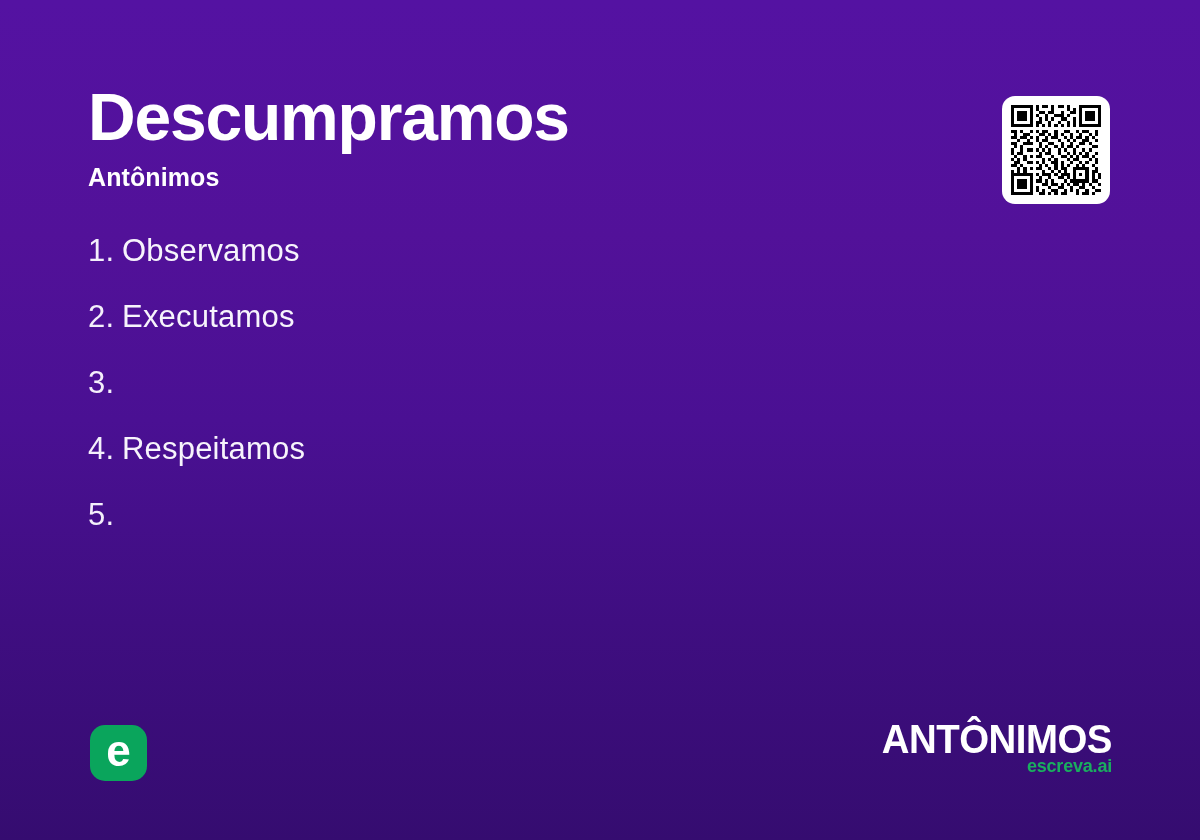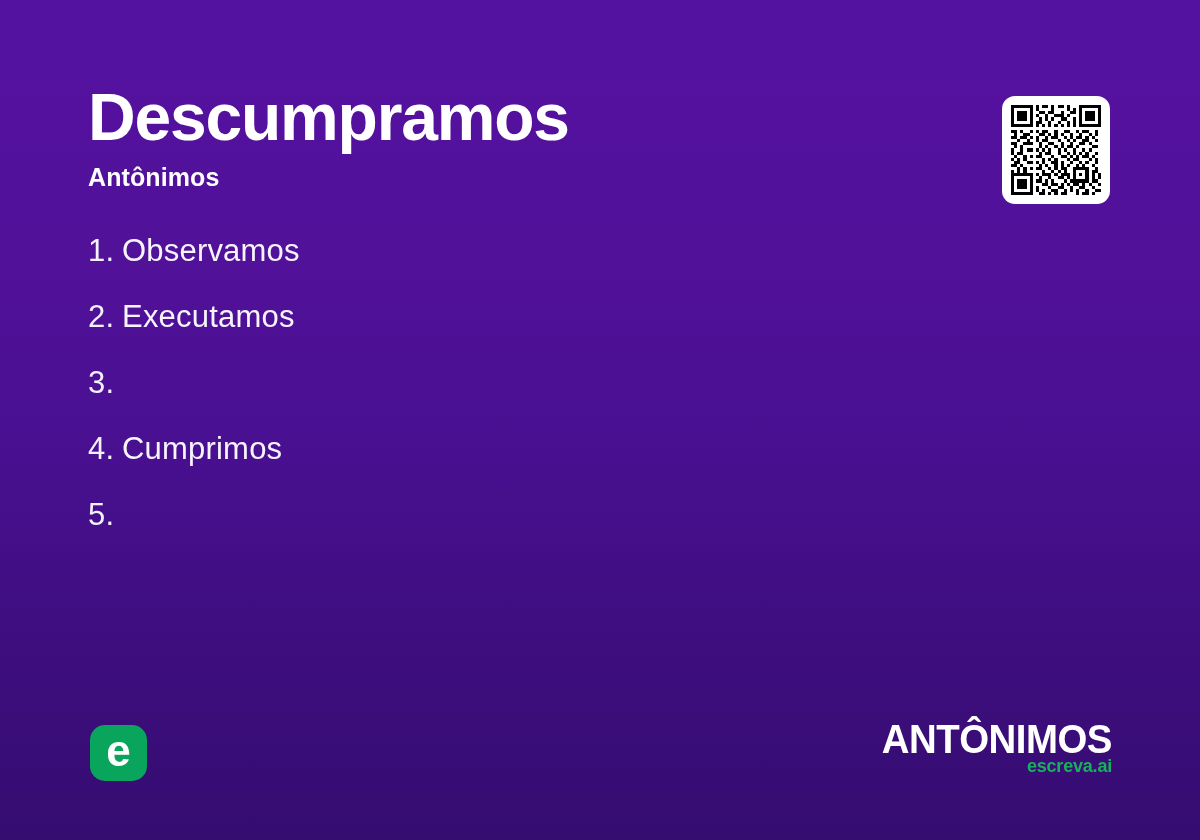--- a/index.html
+++ b/index.html
@@ -409,21 +409,21 @@
     </li>
     <li class="word-list-item">
       <span class="word-index">2.</span>
       <span class="word-text">Executamos</span>
     </li>
     <li class="word-list-item">
       <span class="word-index">3.</span>
     </li>
     <li class="word-list-item">
       <span class="word-index">4.</span>
-      <span class="word-text">Cumprimos</span>
+      <span class="word-text">Respeitamos</span>
     </li>
     <li class="word-list-item">
       <span class="word-index">5.</span>
     </li>
   </ol>
 
   <div class="brand-badge">
     <span class="brand-badge-letter">e</span>
   </div>
 

